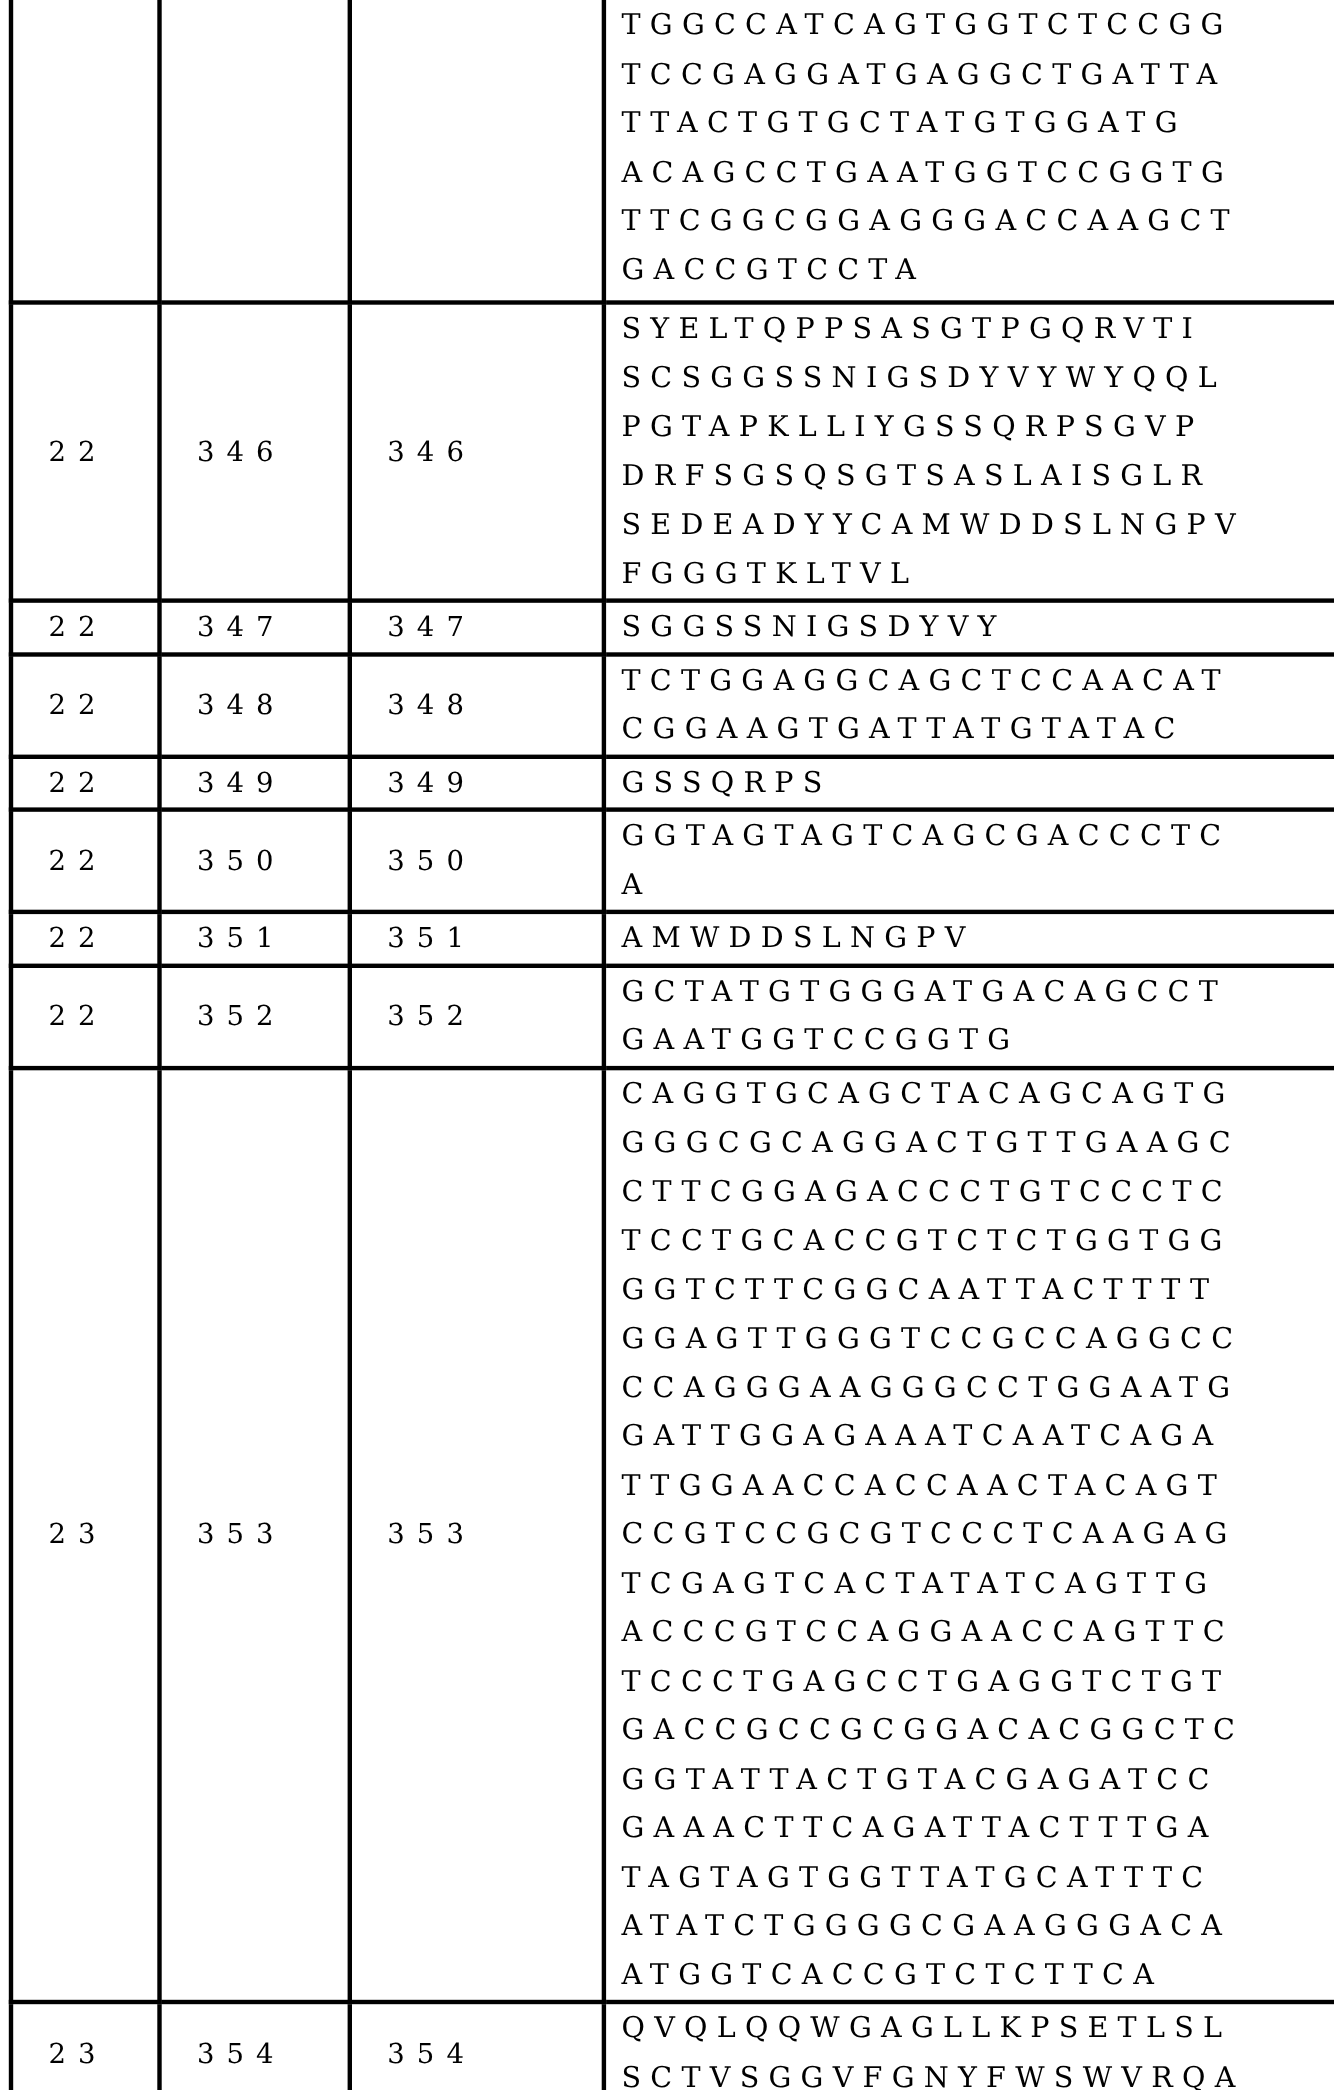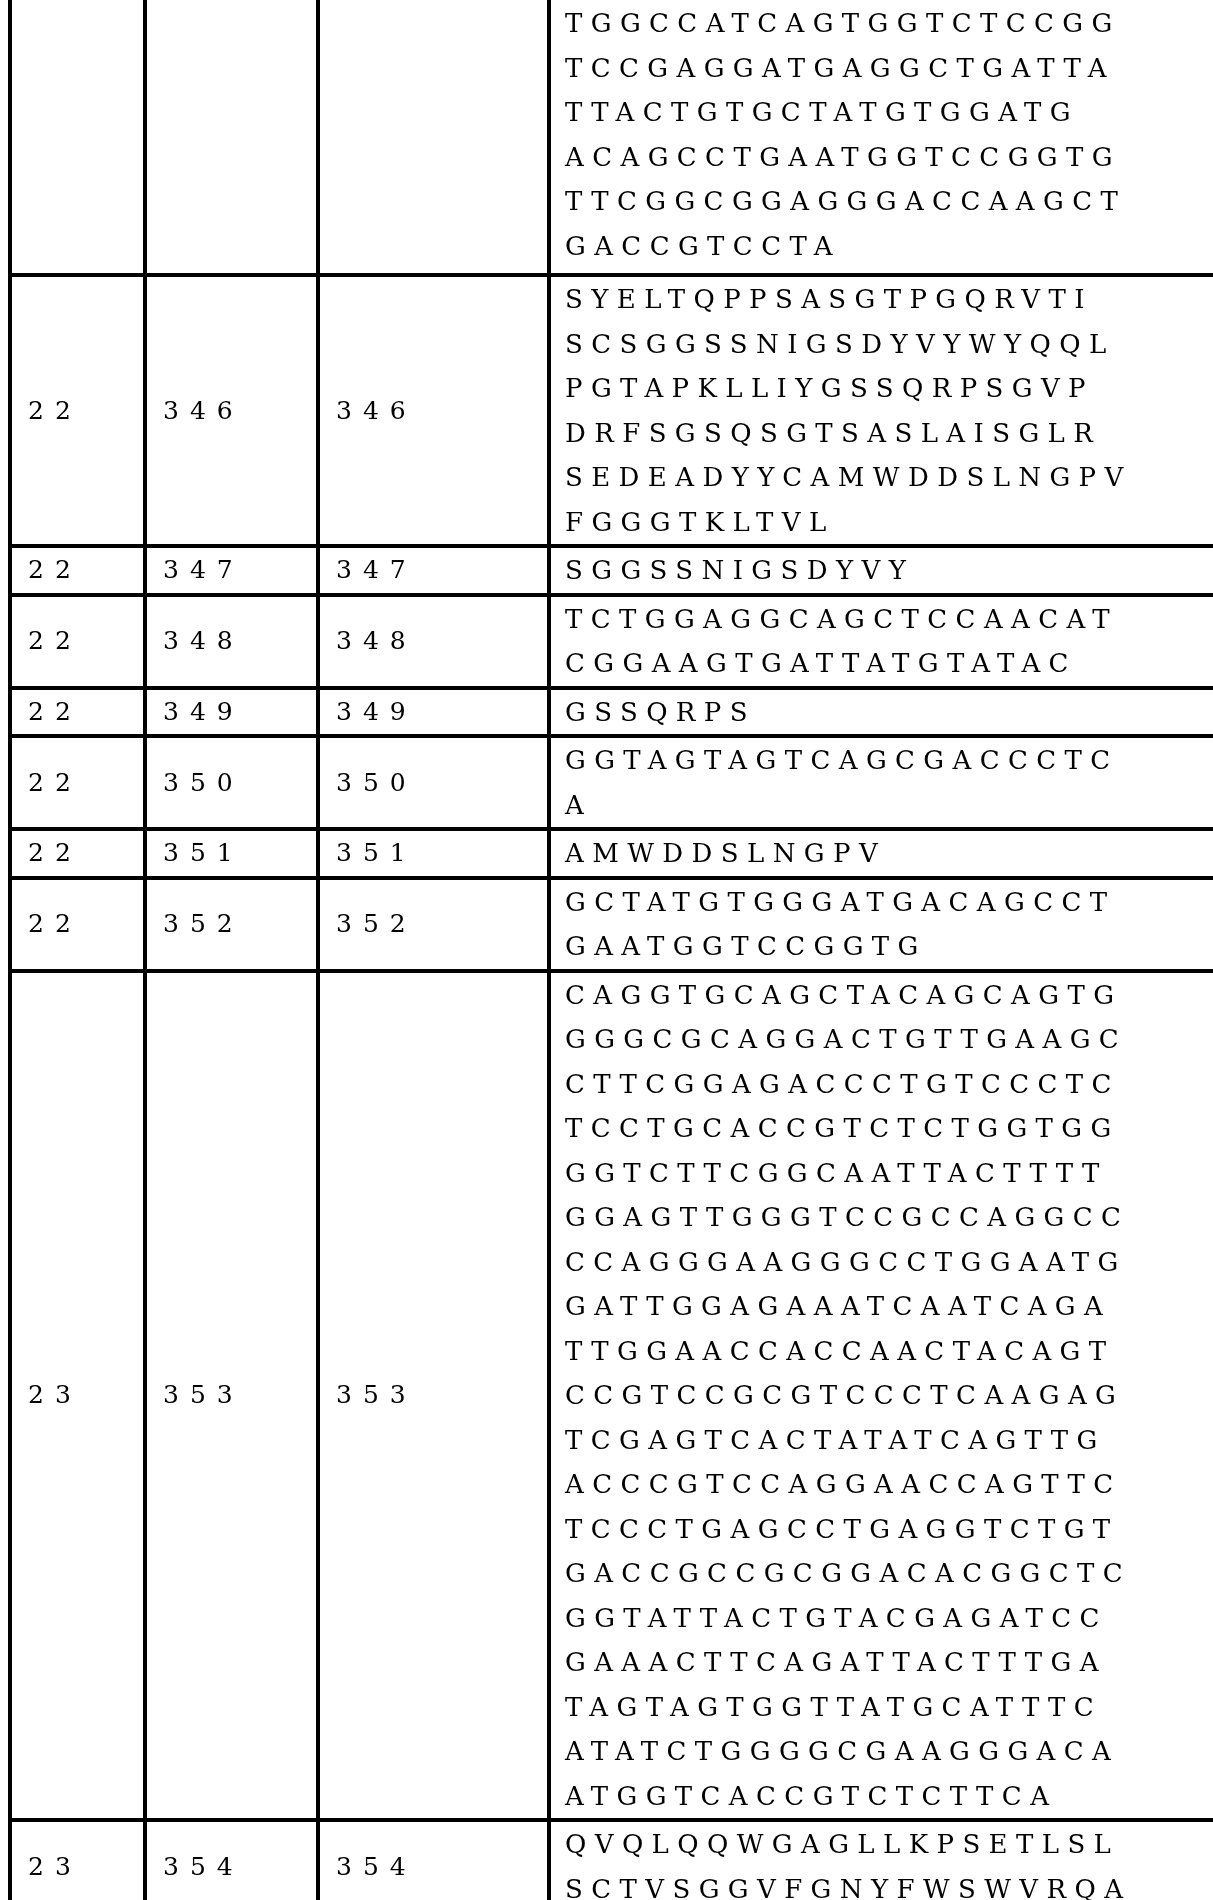--- a/index.html
+++ b/index.html
@@ -5,21 +5,21 @@
   html, body { margin: 0; padding: 0; background: #ffffff; }
   body { width: 1213px; height: 1900px; position: relative; overflow: hidden;
          font-family: "DejaVu Serif", "Liberation Serif", serif; color: #000; }
   table { position: absolute; left: 8px; top: -4px; border-collapse: collapse;
           table-layout: fixed; width: 1197px; }
   td { border: 4px solid #000; padding: 0; vertical-align: middle; }
   td.c1 { width: 131px; }
   td.c2 { width: 169px; }
   td.c3 { width: 227px; }
   td.c4 { width: 670px; }
-  .num { font-size: 25px; letter-spacing: 11px; padding-left: 16px; line-height: 44px; white-space: nowrap; }
+  .num { font-size: 25px; letter-spacing: 11px; padding-left: 32px; line-height: 44px; white-space: nowrap; }
   .seq { font-size: 26px; letter-spacing: 8.4px; padding-left: 14px; line-height: 44.5px; white-space: pre; }
   .seq div { height: 44.5px; }
   tr.top td { border-top: none; }
 </style>
 </head>
 <body>
 
 <table>
   <tbody id="tbody">
   <tr class="top" style="height: 279px;">

